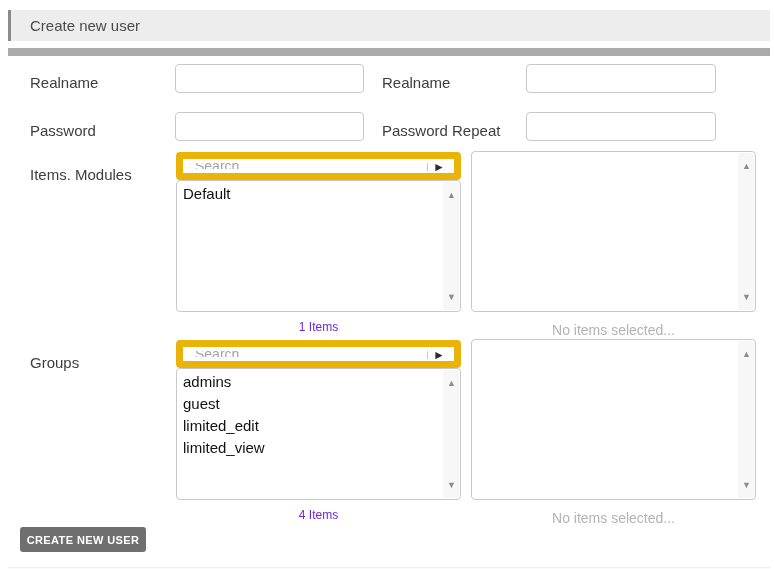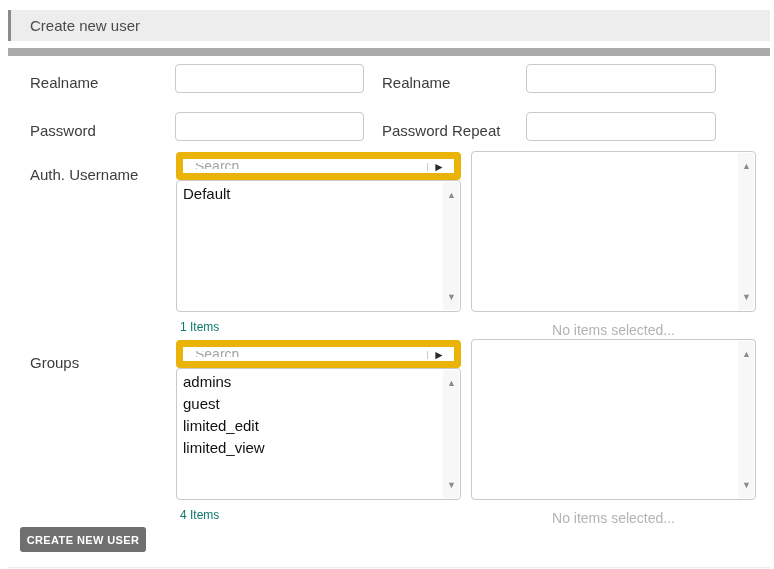--- a/index.html
+++ b/index.html
@@ -123,23 +123,23 @@
     font-size: 9px;
     color: #8c8c8c;
     cursor: pointer;
     line-height: 14px;
   }
   .vscroll .arrow.up { top: 2px; }
   .vscroll .arrow.down { bottom: 2px; }
   .count-note {
     position: absolute;
     width: 285px;
-    text-align: left;
+    text-align: center;
     font-size: 12px;
-    color: #0f766e;
+    color: #6d28d9;
   }
   .empty-note {
     position: absolute;
     width: 285px;
     text-align: center;
     font-size: 14px;
     color: #b3b3b3;
   }
   .create-btn {
     position: absolute;
@@ -184,21 +184,21 @@
   <label class="field-label" style="left:18px; top:62px;">Realname</label>
   <input class="text-input" style="left: 167px; top: 56px; width: 189px;" value="">
   <label class="field-label" style="left:370px; top:62px;">Realname</label>
   <input class="text-input" style="left: 518px; top: 56px; width: 190px;" value="">
 
   <label class="field-label" style="left:18px; top:110px;">Password</label>
   <input class="text-input" type="password" style="left: 167px; top: 104px; width: 189px;" value="">
   <label class="field-label" style="left:370px; top:110px;">Password Repeat</label>
   <input class="text-input" type="password" style="left: 518px; top: 104px; width: 190px;" value="">
 
-  <label class="field-label" style="left:18px; top:154px;">Auth. Username</label>
+  <label class="field-label" style="left:18px; top:154px;">Items. Modules</label>
 
   <div class="combo" style="left:168px; top:144px;">
     <input class="search-input" placeholder="Search..." style="">
     <button class="add-btn">
       <span>►</span>
     </button>
   </div>
 
   <div class="listbox" style="left:168px; top:172px; height:132px;">
     <div class="items">

